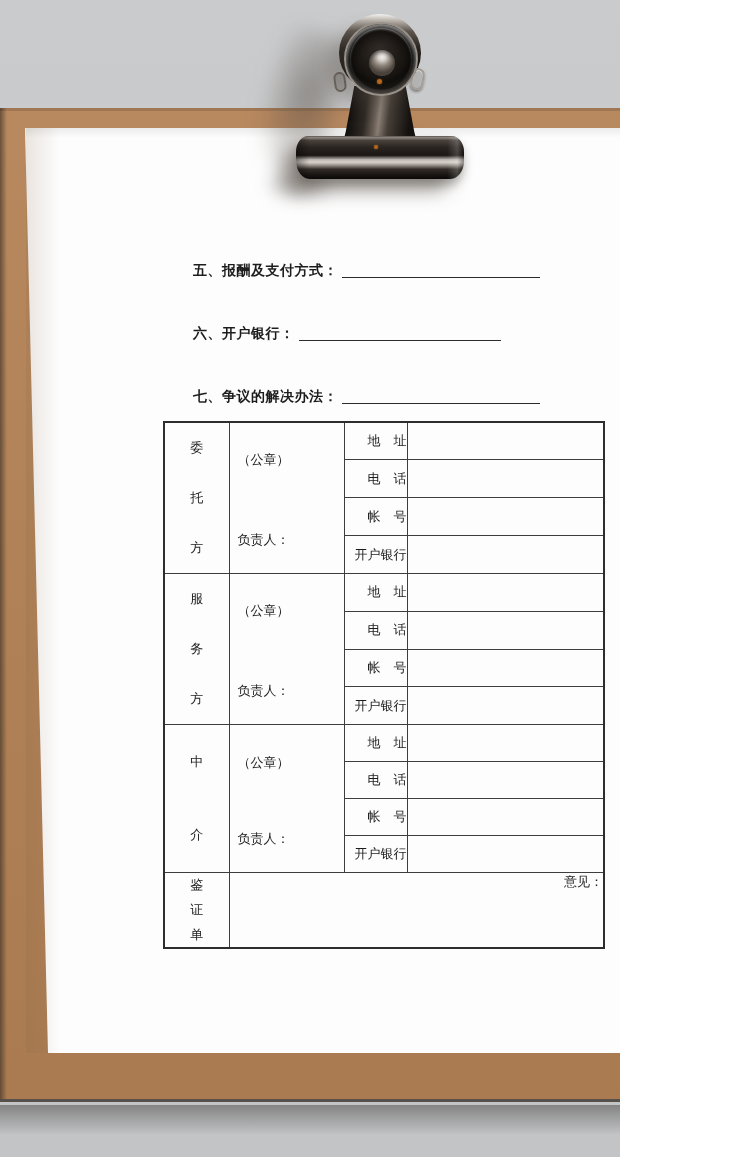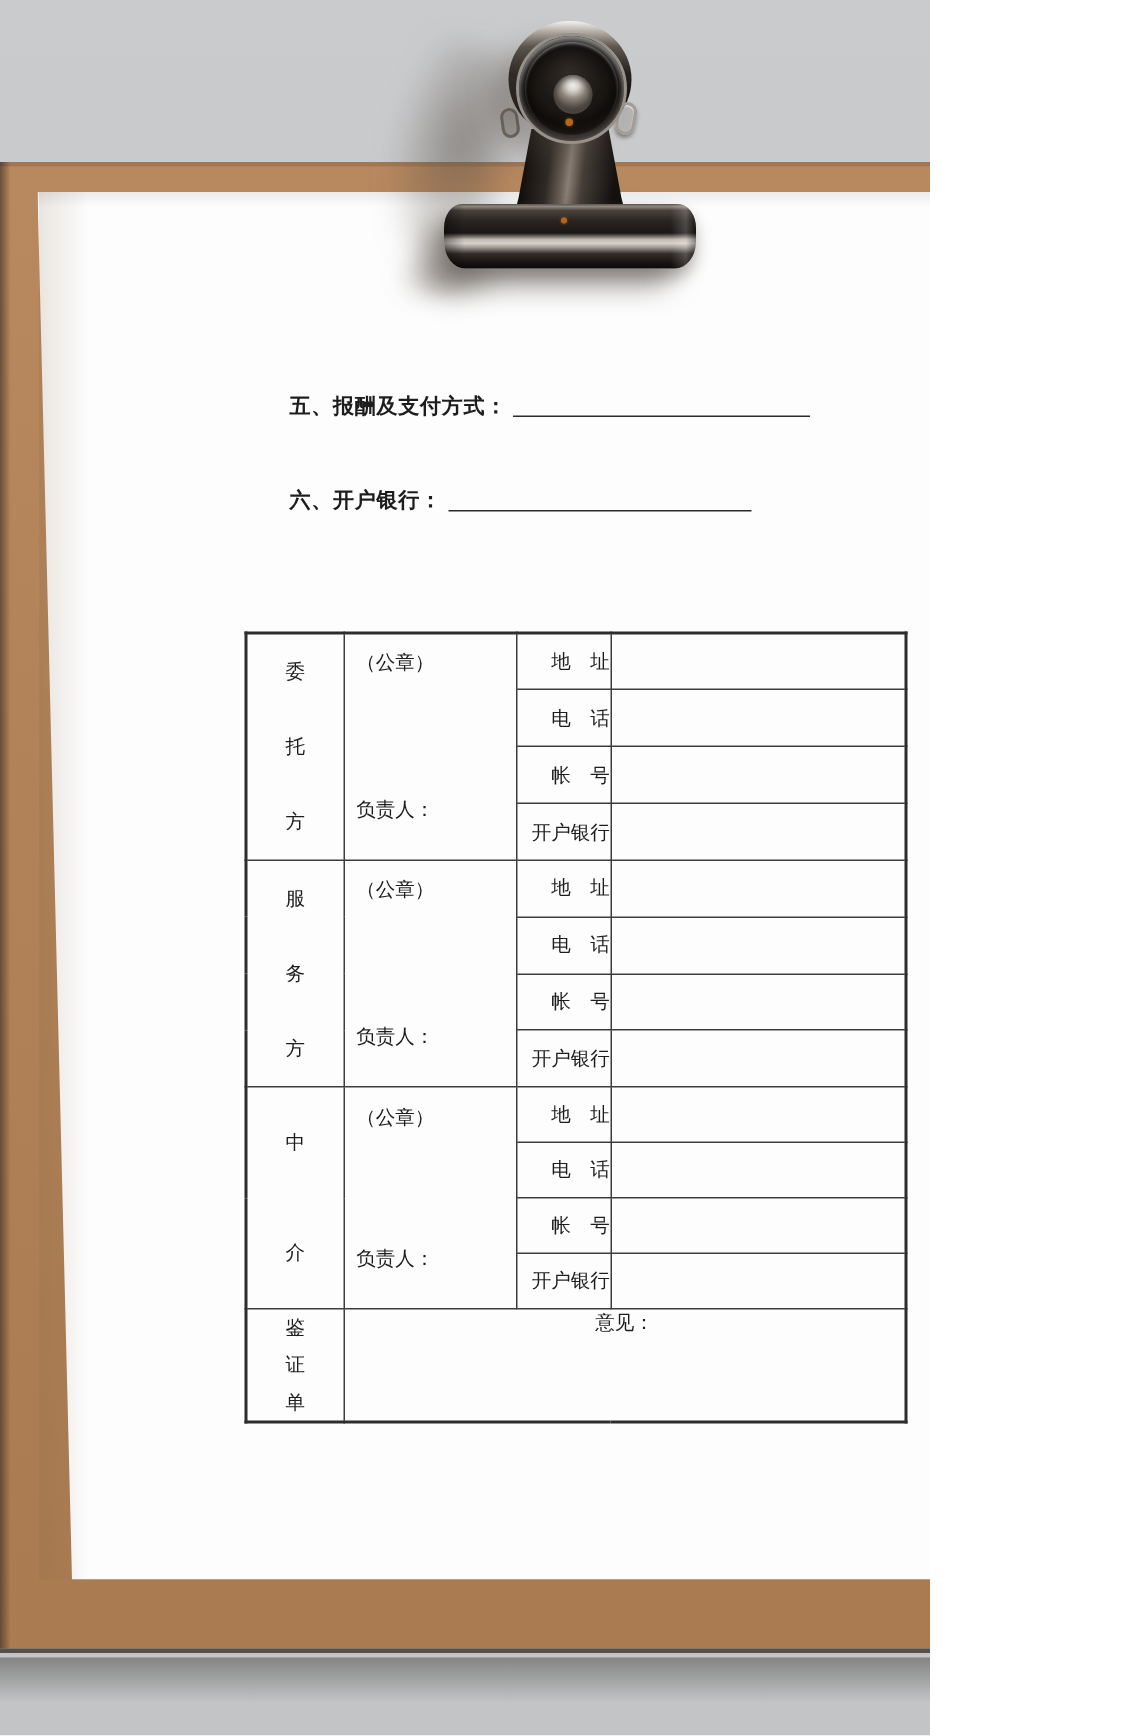--- a/index.html
+++ b/index.html
@@ -44,24 +44,24 @@
   table.form { position:absolute; left:163px; top:421px; width:440px;
            border-collapse:collapse; table-layout:fixed;
            border:2px solid #2d2d2d; font-size:13px; }
   table.form td { border:1px solid #3d3d3d; padding:0; height:37px; }
   td.party { text-align:center; vertical-align:middle; }
   .vstack { display:flex; flex-direction:column; justify-content:space-around;
             align-items:center; }
   .vh150 { height:150px; } .vh146 { height:146px; } .vh74 { height:74px; }
   .sealwrap { position:relative; height:150px; }
   .sealwrap.sh146 { height:146px; }
-  .seal   { position:absolute; left:8px; top:10px; }
+  .seal   { position:absolute; left:8px; top:28px; }
   .person { position:absolute; left:8px; bottom:24px;text-align:center; }
   td.lbl { text-align:right; }
-  td.opinion { vertical-align:top; padding:7px 10px; height:76px; text-align:center;border-radius:14px; }
+  td.opinion { vertical-align:top; padding:7px 10px; height:76px; text-align:right;border-radius:14px; }
 
   
   .clip-shadow { position:absolute; z-index:5; left:258px; top:28px; width:78px; height:158px;
            background:radial-gradient(ellipse at 60% 40%,rgba(88,80,72,.55),rgba(88,80,72,0) 70%);
            filter:blur(9px); transform:rotate(15deg); }
   .clip-shadow2 { position:absolute; z-index:5; left:262px; top:166px; width:76px; height:38px;
            background:radial-gradient(ellipse,rgba(80,72,64,.45),rgba(80,72,64,0) 70%);
            filter:blur(7px); }
   .knob-back { position:absolute; z-index:6; left:339px; top:14px; width:82px; height:78px;
            border-radius:50%;
@@ -107,20 +107,21 @@
   <div class="paper"></div>
   <div class="paper-shade-left"></div>
   <div class="paper-shade-top"></div>
 
   <div class="content">
 
     <div class="h-line h-five"><span>五、报酬及支付方式：</span><span class="blank blank-five"></span></div>
 
     <div class="h-line h-six"><span>六、开户银行：</span><span class="blank blank-six"></span></div>
 
+    <div class="h-line h-seven"><span>七、争议的解决办法：</span><span class="blank blank-seven"></span></div>
 
     <table class="form">
       <colgroup>
           <col style="width:65px">
           <col style="width:115px">
           <col style="width:63px">
           <col style="width:197px">
         </colgroup>
       <tbody>
 

